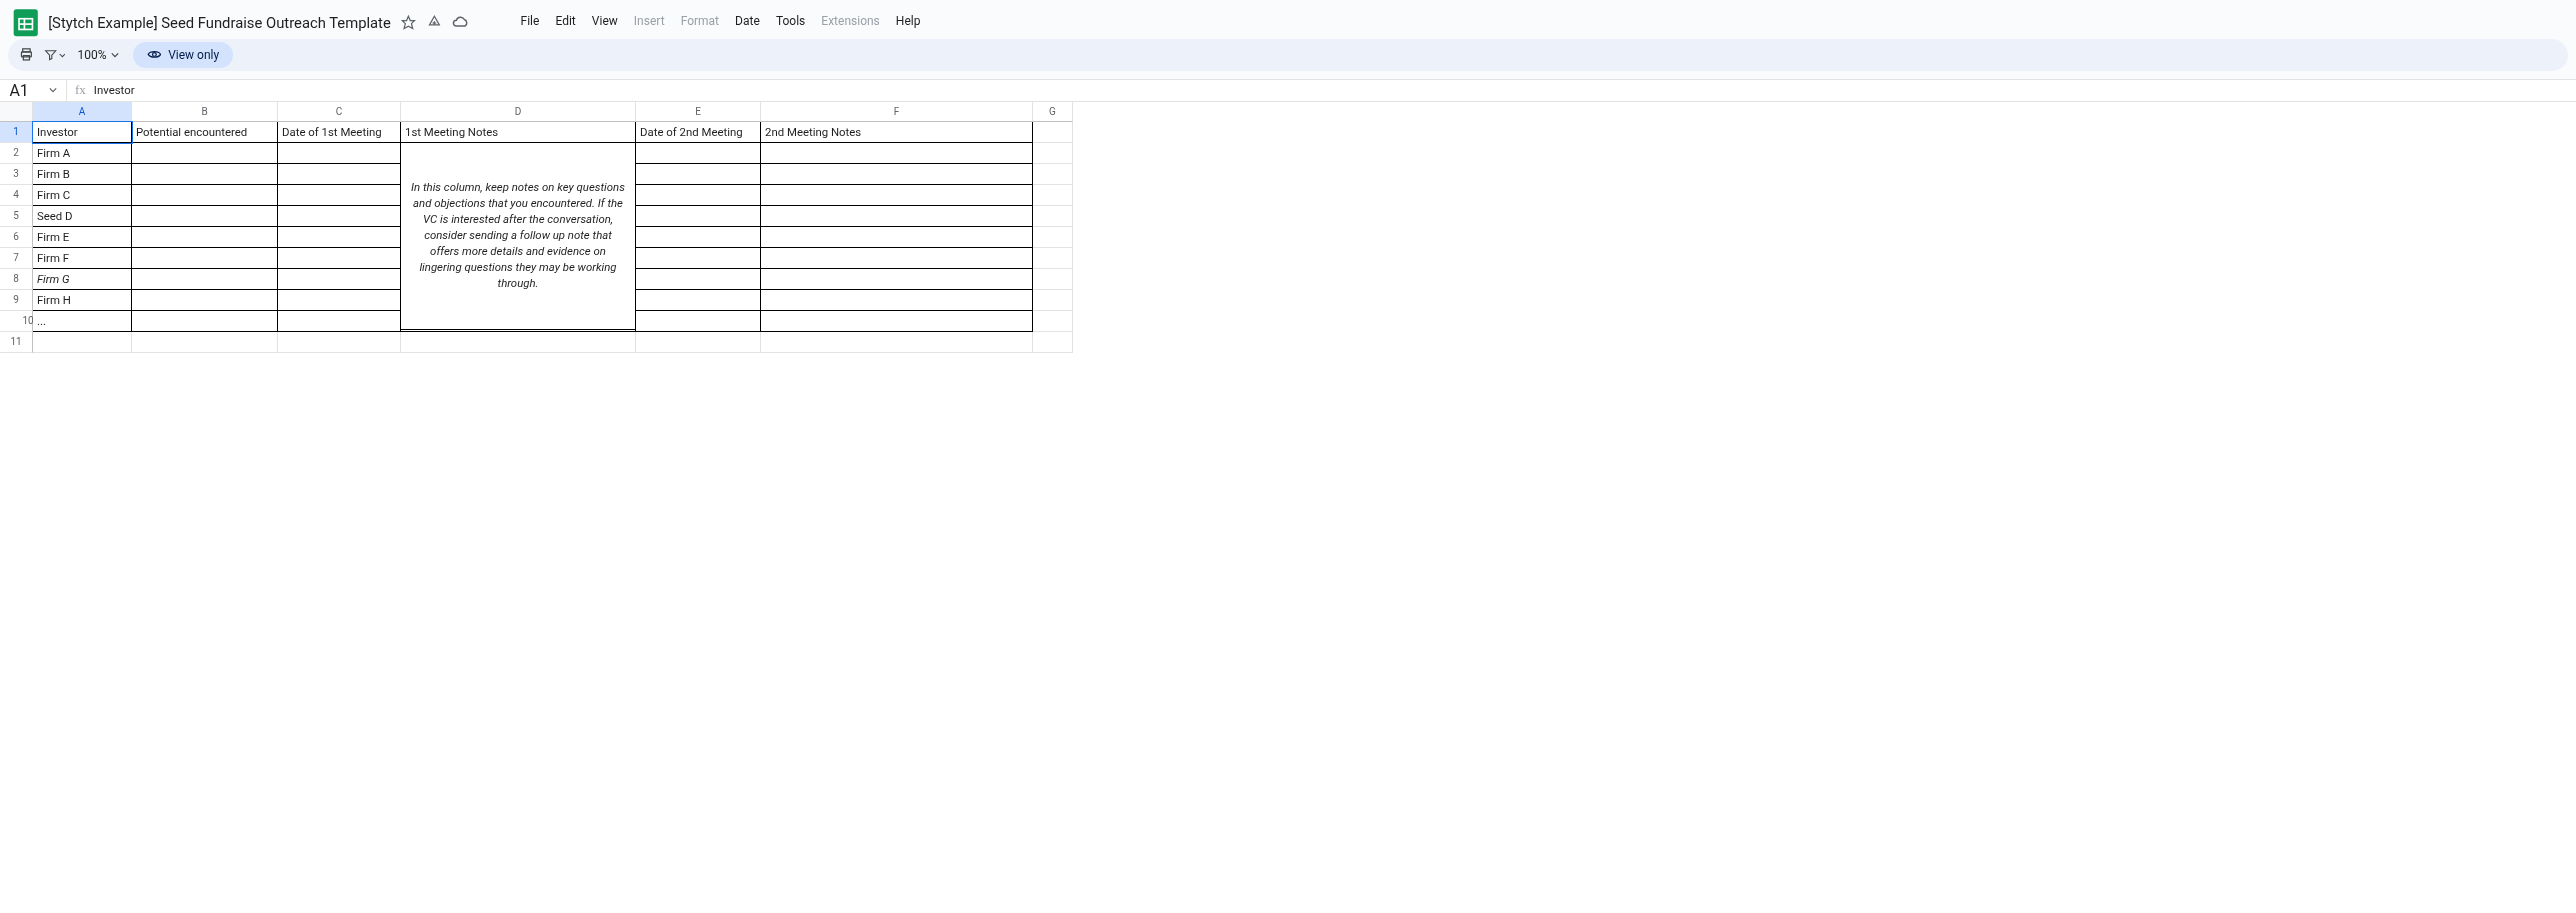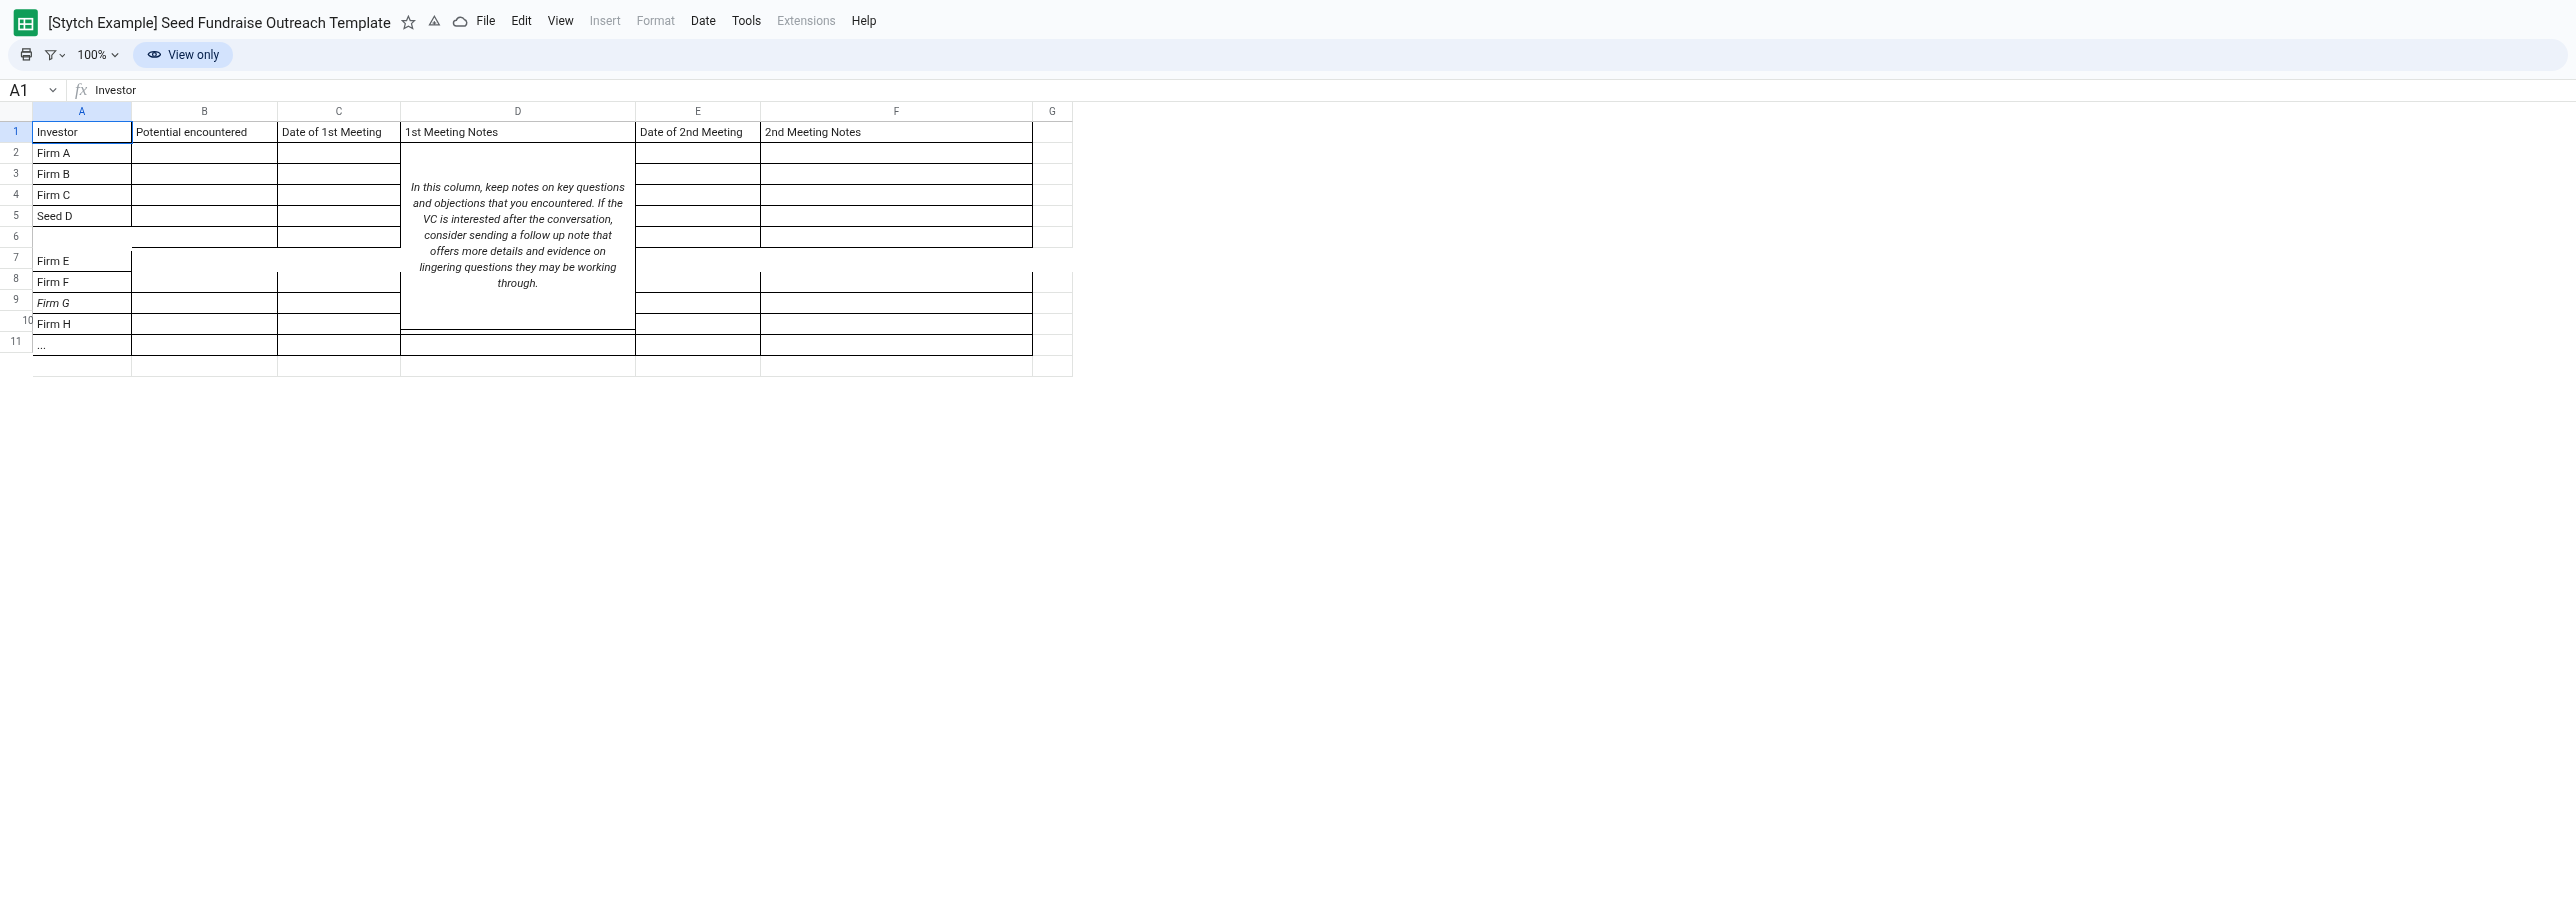--- a/index.html
+++ b/index.html
@@ -5,33 +5,33 @@
   * { box-sizing: border-box; margin: 0; padding: 0; }
   body { font-family: "Google Sans", Roboto, Arial, sans-serif; background: #fff; color: #1f1f1f; font-size: 9.4px; overflow: hidden; }
   
   .app-header { background: #f9fbfd; padding: 5.4px 0 0 0; }
   .title-row { display: flex; align-items: center; padding: 2.7px 10.7px 1.3px 10.7px; }
   .logo { width: 29.5px; height: 29.5px; margin-right: 8px; flex-shrink: 0; }
   .title-block { display: flex; flex-direction: row; }
   .title-line { display: flex; align-items: center; gap: 10.7px; }
   .doc-title { font-size: 14.8px; font-weight: 400; color: #1f1f1f; }
   .title-icons { display: flex; gap: 10.7px; align-items: center; color: #5f6368; }
-  .menu-bar { display: flex; gap: 2.7px; padding: 1.3px 0 4px 0; }
+  .menu-bar { display: flex; gap: 2.7px; padding: 1.3px 0 4px 0; margin-left: 44px; }
   .menu-item { font-size: 12px; padding: 2.7px 6.7px; border-radius: 2.7px; cursor: pointer; color: #1f1f1f; }
   .menu-item.disabled { color: #9aa0a6; }
   
   .toolbar-wrap { padding: 0 8px 8px 8px; }
   .toolbar { background: #edf2fa; border-radius: 19px; padding: 4px 6.7px; display: flex; align-items: center; gap: 2.7px; height: 32px; }
   .tool-btn { width: 24px; height: 24px; display: flex; align-items: center; justify-content: center; border-radius: 2.7px; cursor: pointer; color: #444746; }
   .zoom-sel { display: flex; align-items: center; gap: 4px; padding: 2.7px 6.7px; font-size: 12px; cursor: pointer; }
   .view-only { background: #d3e3fd; border-radius: 13.4px; padding: 5.4px 13.4px; display: flex; align-items: center; gap: 6.7px; font-size: 12px; color: #041e49; margin-left: 5.4px; }
   
   .name-fx-row { display: flex; align-items: center; border-top: 0.7px solid #e1e3e1; border-bottom: 0.7px solid #e1e3e1; height: 23px; background: #fff; }
   .name-box { width: 67px; padding: 0 9.4px; display: flex; align-items: center; justify-content: space-between; font-size: 16px; border-right: 0.7px solid #e1e3e1; height: 100%; }
-  .fx-sym { font-family: serif; font-style: italic; color: #9aa0a6; font-size: 17px; padding: 0 8px; }
+  .fx-sym { font-family: serif; color: #9aa0a6; font-size: 13px; padding: 0 8px; }
   .fx-val { font-size: 11.4px; color: #1f1f1f; }
   
   .sheet { display: flex; background: #fff; }
   .corner { width: 33px; height: 20px; background: #f8f9fa; border-right: 0.7px solid #e1e3e1; border-bottom: 0.7px solid #c0c0c0; }
   .col-headers { display: flex; }
   .col-h { height: 20px; background: #fff; border-right: 0.7px solid #e1e3e1; border-bottom: 0.7px solid #c0c0c0; display: flex; align-items: center; justify-content: center; font-size: 10px; color: #5f6368; }
   .col-h.sel { background: #d3e3fd; color: #0b57d0; }
   
   .row-headers { display: flex; flex-direction: column; }
   .row-h { width: 33px; background: #fff; border-right: 0.7px solid #c0c0c0; border-bottom: 0.7px solid #e1e3e1; display: flex; align-items: center; justify-content: center; font-size: 10px; color: #5f6368; }
@@ -209,21 +209,21 @@
         <div class="grid-row">
           <div class="cell data-bordered" style="width: 99px; height: 21px;">Seed D</div>
           <div class="cell data-bordered" style="width: 146px; height: 21px;"></div>
           <div class="cell data-bordered" style="width: 123px; height: 21px;"></div>
           <div class="cell data-bordered" style="width: 235px; height: 21px;"></div>
           <div class="cell data-bordered" style="width: 125px; height: 21px;"></div>
           <div class="cell data-bordered" style="width: 272px; height: 21px;"></div>
           <div class="cell" style="width: 40px; height: 21px;"></div>
         </div>
         <div class="grid-row">
-          <div class="cell data-bordered" style="width: 99px; height: 21px; margin-top: 24px;">Firm E</div>
+          <div class="cell data-bordered" style="width: 99px; height: 21px;">Firm E</div>
           <div class="cell data-bordered" style="width: 146px; height: 21px;"></div>
           <div class="cell data-bordered" style="width: 123px; height: 21px;"></div>
           <div class="cell data-bordered" style="width: 235px; height: 21px;"></div>
           <div class="cell data-bordered" style="width: 125px; height: 21px;"></div>
           <div class="cell data-bordered" style="width: 272px; height: 21px;"></div>
           <div class="cell" style="width: 40px; height: 21px;"></div>
         </div>
         <div class="grid-row">
           <div class="cell data-bordered" style="width: 99px; height: 21px;">Firm F</div>
           <div class="cell data-bordered" style="width: 146px; height: 21px;"></div>

